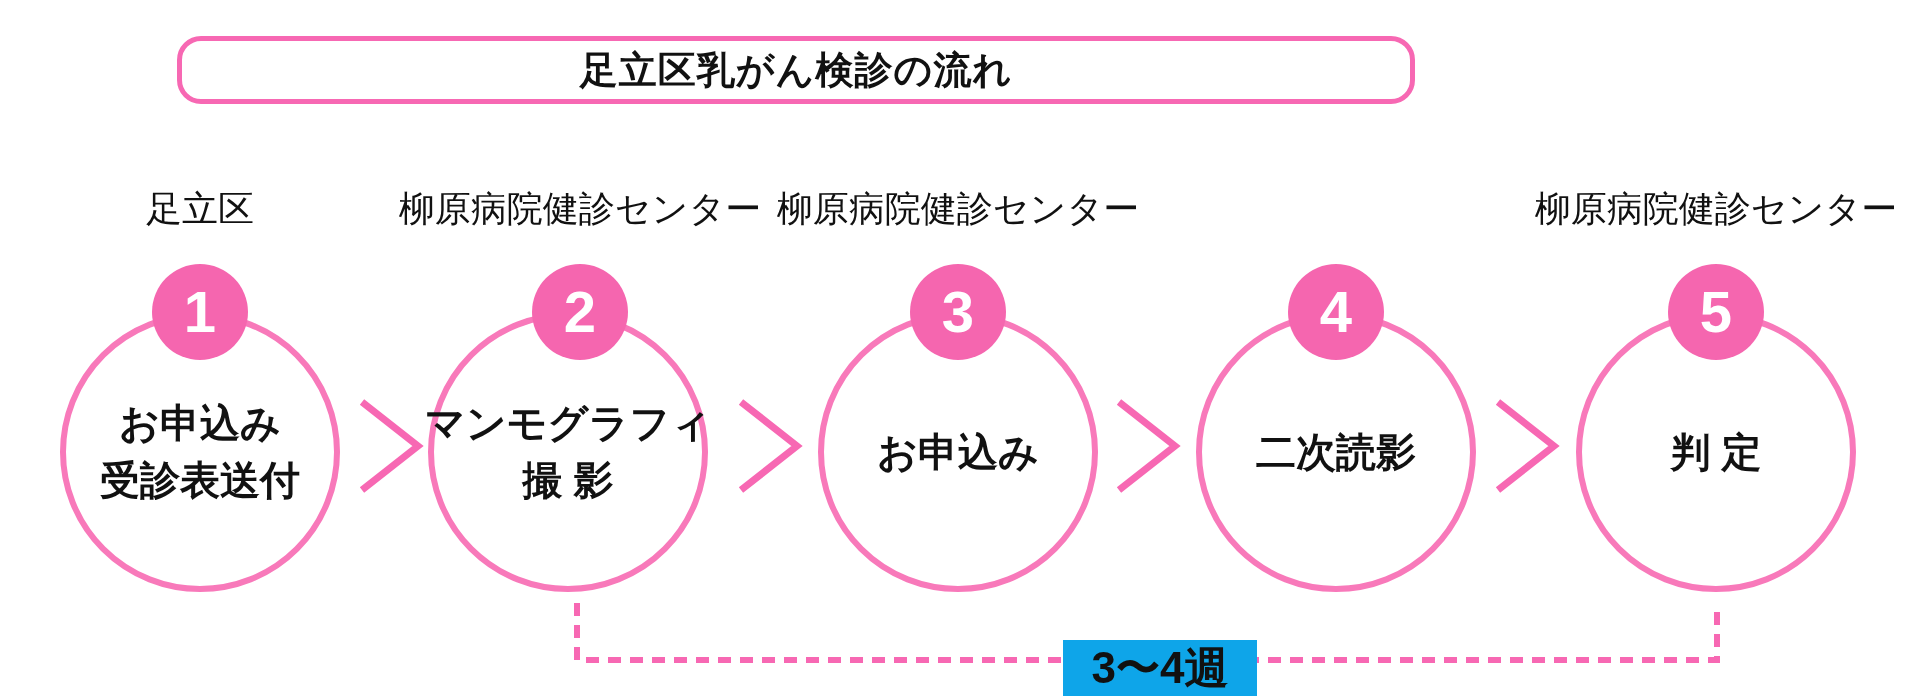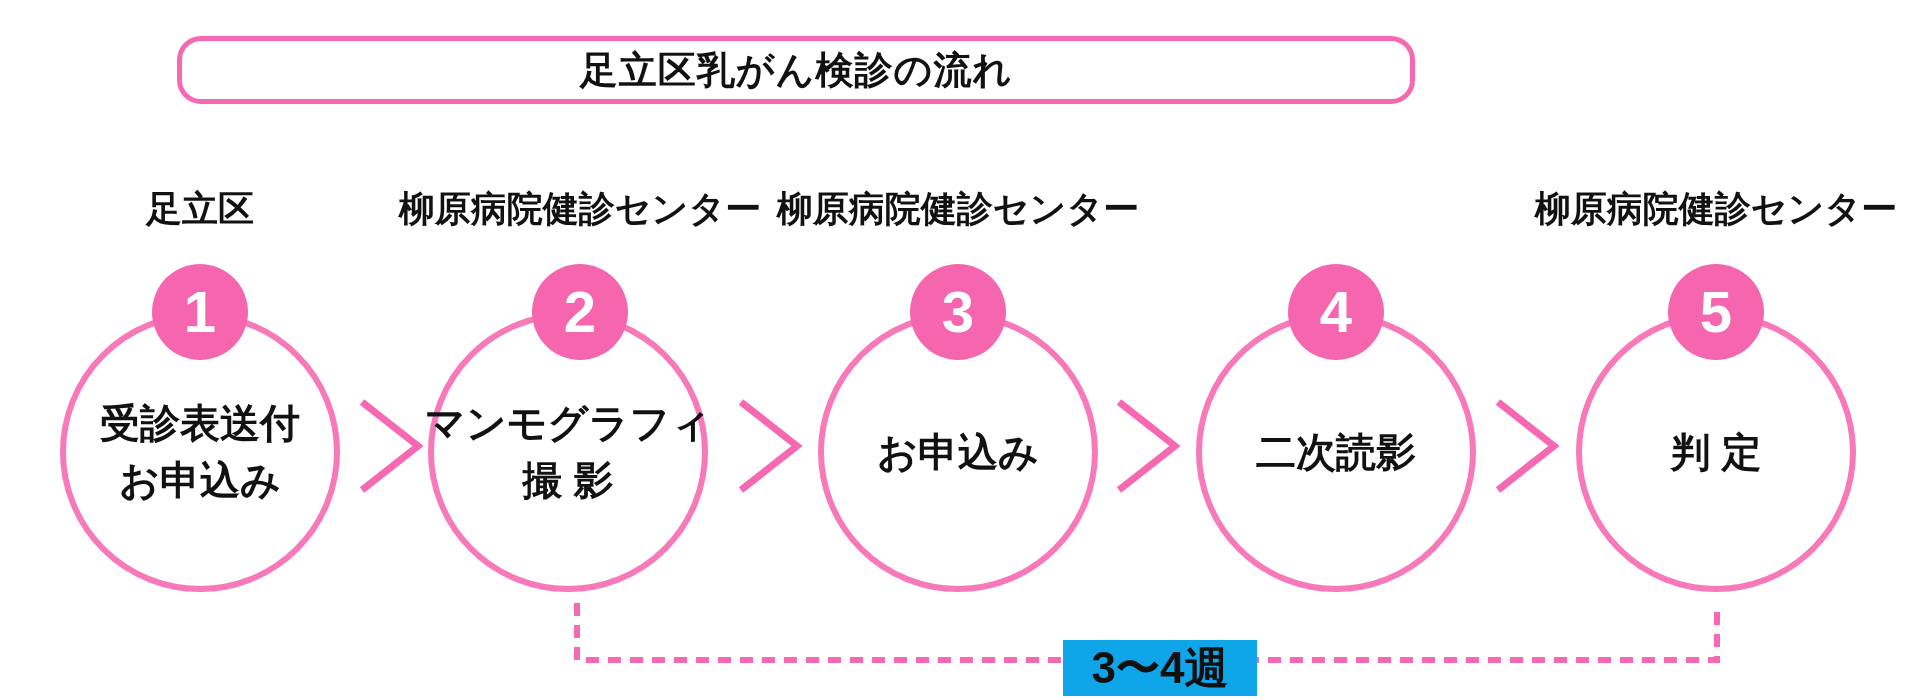--- a/index.html
+++ b/index.html
@@ -22,21 +22,21 @@
     display:flex;align-items:center;justify-content:center;background:#fff;
   }
   .title-box .title-text{
     font-size:38px;font-weight:bold;letter-spacing:1px;white-space:nowrap;
   }
 
   
   .org-label{
     position:absolute;top:186px;width:400px;height:46px;
     display:flex;align-items:center;justify-content:center;
-    font-size:36px;font-weight:bold;white-space:nowrap;
+    font-size:36px;font-weight:normal;white-space:nowrap;
   }
 
   
   .step-circle{
     position:absolute;top:312px;width:280px;height:280px;box-sizing:border-box;
     border:6px solid var(--stroke-pink);border-radius:50%;background:#fff;
     display:flex;flex-direction:column;align-items:center;justify-content:center;
     text-align:center;
   }
   .step-circle .cline{
@@ -75,22 +75,22 @@
   <div class="title-box">
     <span class="title-text">足立区乳がん検診の流れ</span>
   </div>
 
   <div class="org-label" style="left:0px">足立区</div>
   <div class="org-label" style="left:380px">柳原病院健診センター</div>
   <div class="org-label" style="left:758px">柳原病院健診センター</div>
   <div class="org-label" style="left:1516px">柳原病院健診センター</div>
 
   <div class="step-circle" style="left:60px">
+    <div class="cline">お申込み</div>
     <div class="cline">受診表送付</div>
-    <div class="cline">お申込み</div>
   </div>
   <div class="step-circle" style="left:428px">
     <div class="cline">マンモグラフィ</div>
     <div class="cline">撮 影</div>
   </div>
   <div class="step-circle" style="left:818px">
     <div class="cline">お申込み</div>
 
   </div>
   <div class="step-circle" style="left:1576px">

